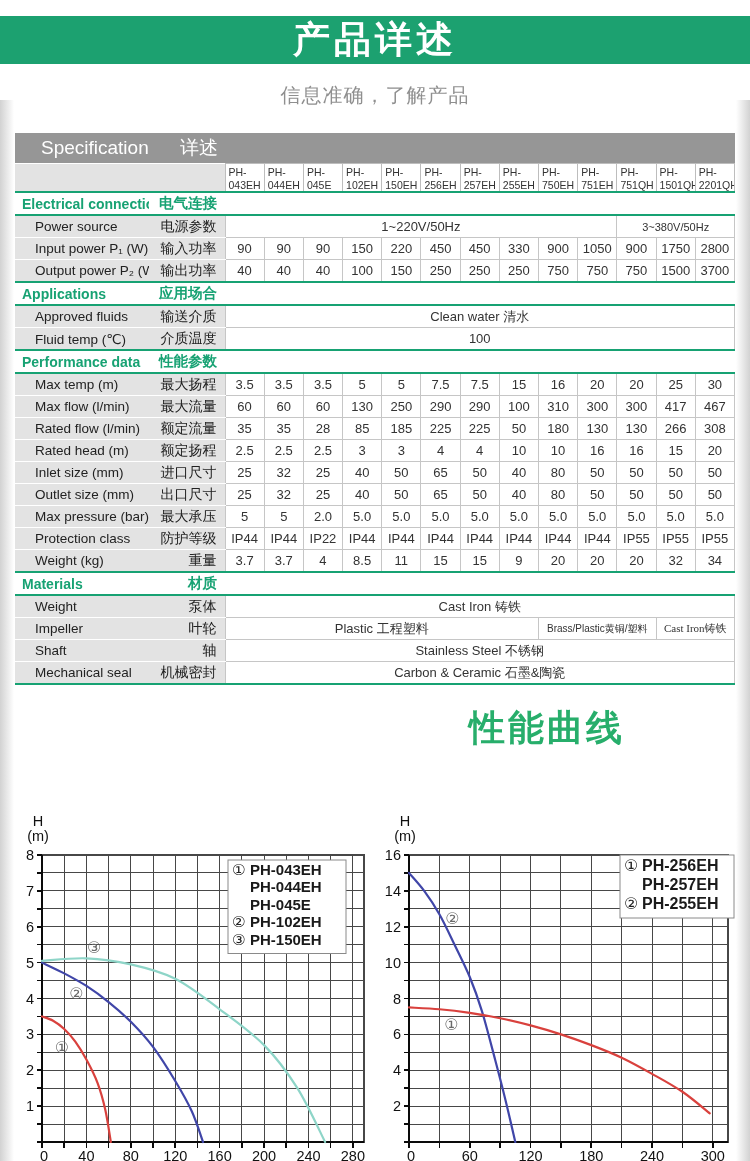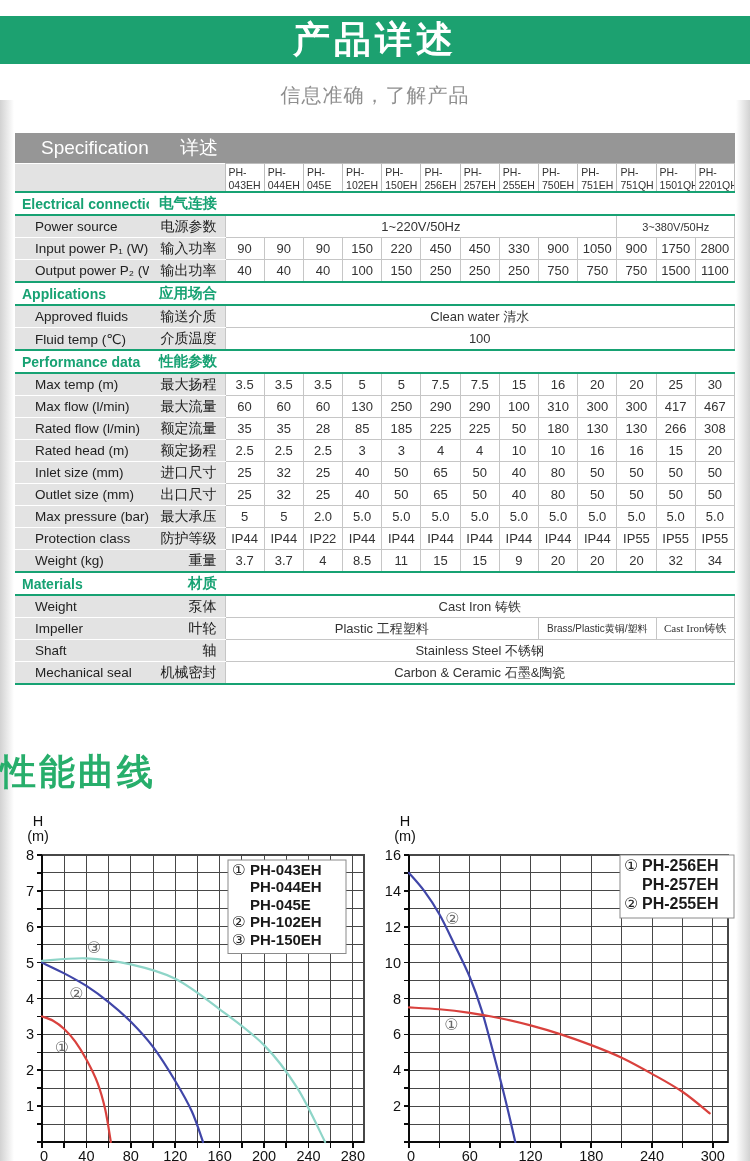--- a/index.html
+++ b/index.html
@@ -30,21 +30,21 @@
   tr.model td{border-bottom:2px solid var(--green);}
   td.mlab{background:var(--labelbg);}
   td.mcell{border:1px solid #bdbdbd;font-size:10.5px;line-height:1.2;color:#333;
     vertical-align:top;text-align:left;padding:2px 0 0 3px;}
   tr.sec td{border-top:2px solid var(--green);border-bottom:2px solid var(--green);
     border-left:0;border-right:0;}
   td.sec-en{color:var(--green);font-weight:bold;padding-left:7px;font-size:14px;}
   td.sec-zh{color:var(--green);font-weight:bold;text-align:right;padding-right:8px;font-size:14.5px;}
   tr.sec-end td{border-bottom:2px solid var(--green);}
 
-  .curves-heading{position:absolute;top:748px;left:0;width:625px;text-align:left;
+  .curves-heading{position:absolute;top:704px;left:0;width:625px;text-align:right;
     font-size:36px;font-weight:bold;letter-spacing:3px;color:#27ae6b;}
   .charts{position:absolute;top:812px;left:18px;display:flex;gap:10px;}
   .chart svg text{font-family:"Liberation Sans","DejaVu Sans",sans-serif;}
 </style>
 </head>
 <body>
 
 <div class="edge left"></div>
 <div class="edge right"></div>
 
@@ -168,21 +168,21 @@
           <td class="val">40</td>
           <td class="val">100</td>
           <td class="val">150</td>
           <td class="val">250</td>
           <td class="val">250</td>
           <td class="val">250</td>
           <td class="val">750</td>
           <td class="val">750</td>
           <td class="val">750</td>
           <td class="val">1500</td>
-          <td class="val">1100</td>
+          <td class="val">3700</td>
         </tr>
         <tr class="sec">
           <td class="sec-en">Applications</td>
           <td class="sec-zh">应用场合</td>
           <td class="sec-fill" colspan="13"></td>
         </tr>
         <tr>
           <td class="len">Approved fluids</td>
           <td class="lzh">输送介质</td>
           <td class="val" colspan="13">Clean water 清水</td>

